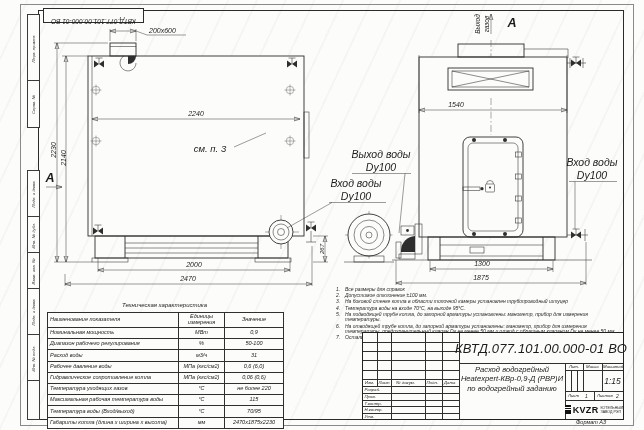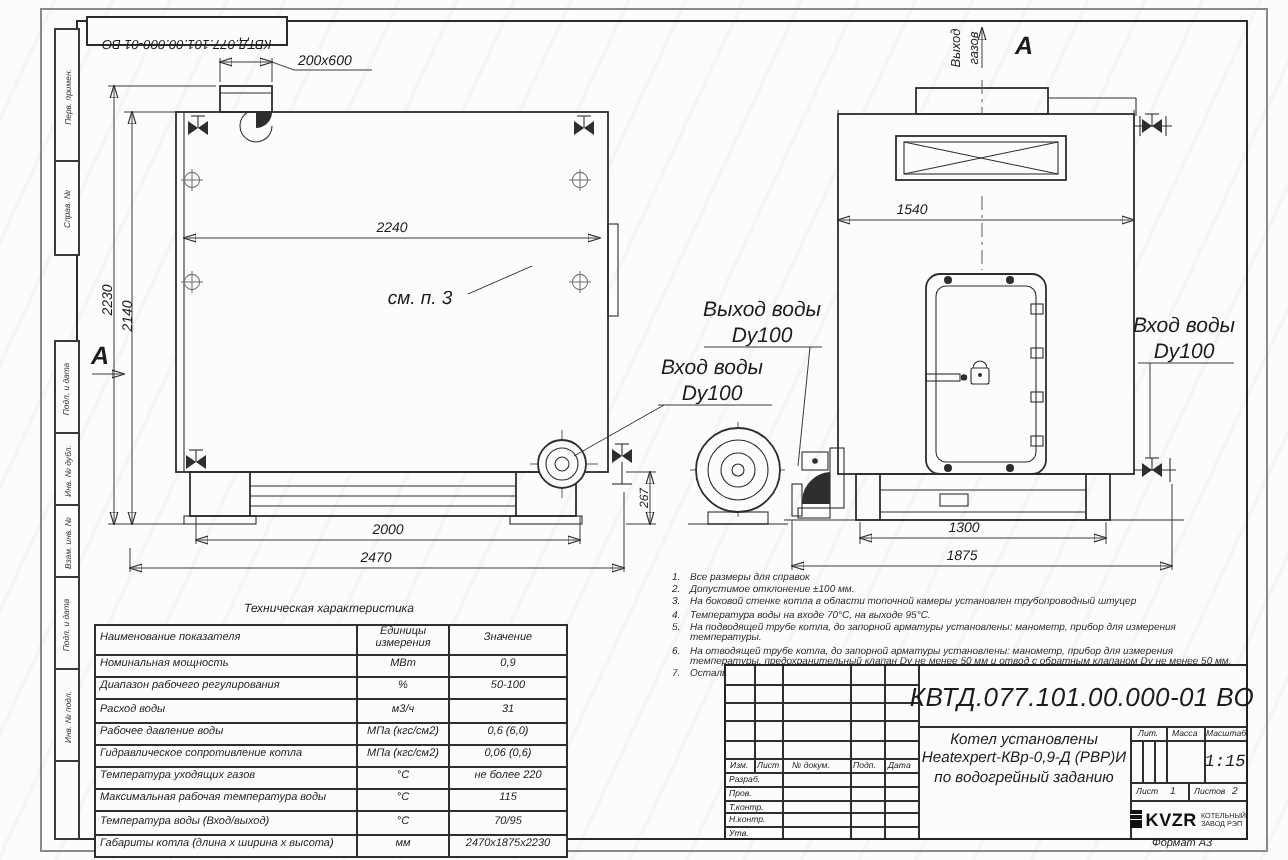--- a/index.html
+++ b/index.html
@@ -37,21 +37,21 @@
   .c1{width:130px;padding-left:2px;box-sizing:border-box;}
   .c2{width:45px;text-align:center;border-left:0.7px solid #2f2f2f;border-right:0.7px solid #2f2f2f;align-self:stretch;display:flex;align-items:center;justify-content:center;}
   .c3{flex:1;text-align:center;}
   
   .tb{left:362px;top:332px;width:260px;height:86px;border:1.1px solid #222;background:#fcfcfa;font-style:italic;}
   .tb .vl,.tb .hl{position:absolute;background:#2f2f2f;}
   .tb .vl{width:0.8px;} .tb .hl{height:0.7px;}
   .tb .lab{position:absolute;font-size:4.3px;white-space:nowrap;}
   .tb .doc{position:absolute;left:96px;top:0;width:164px;height:30px;display:flex;align-items:center;justify-content:center;font-size:13px;letter-spacing:.2px;white-space:nowrap;}
   .tb .prod{position:absolute;left:96px;top:32px;width:106px;text-align:center;font-size:7.6px;line-height:9.3px;}
-  .tb .scale{position:absolute;left:239px;top:37px;width:21px;height:21px;display:flex;align-items:center;justify-content:center;font-size:8.5px;font-family:Liberation Mono, monospace;}
+  .tb .scale{position:absolute;left:239px;top:37px;width:21px;height:21px;display:flex;align-items:center;justify-content:center;font-size:8.5px;}
   .tb .company{position:absolute;left:202px;top:67px;width:58px;height:19px;display:flex;align-items:center;justify-content:center;gap:2px;font-style:normal;}
   .logo-mark{width:10px;height:9px;background:linear-gradient(#111 0 1.8px,#fcfcfa 1.8px 2.6px,#111 2.6px 4.4px,#fcfcfa 4.4px 5.2px,#111 5.2px 9px);}
   .logo-word{font-weight:bold;font-size:9px;letter-spacing:.3px;color:#111;}
   .company small{display:block;font-size:3.6px;line-height:4px;color:#222;}
   .fmt{left:576px;top:419px;font-size:5.5px;font-style:italic;}
 </style>
 </head>
 <body>
 
 <div class="sheet">
@@ -388,21 +388,21 @@
     <span class="lab" style="left:63.5px;top:47px;">Подп.</span>
     <span class="lab" style="left:81px;top:47px;">Дата</span>
     <span class="lab" style="left:1.5px;top:54px;">Разраб.</span>
     <span class="lab" style="left:1.5px;top:61px;">Пров.</span>
     <span class="lab" style="left:1.5px;top:67.5px;">Т.контр.</span>
     <span class="lab" style="left:1.5px;top:74px;">Н.контр.</span>
     <span class="lab" style="left:1.5px;top:80.5px;">Утв.</span>
 
     <div class="doc">КВТД.077.101.00.000-01 ВО</div>
     <div class="prod">
-      <div>Котел установлены</div>
+      <div>Расход водогрейный</div>
       <div>Heatexpert-КВр-0,9-Д (РВР)И</div>
       <div>по водогрейный заданию</div>
     </div>
     <span class="lab" style="left:206px;top:31px;">Лит.</span>
     <span class="lab" style="left:223px;top:31px;">Масса</span>
     <span class="lab" style="left:240px;top:31px;">Масштаб</span>
     <div class="scale">1:15</div>
     <span class="lab" style="left:205px;top:60px;">Лист</span>
     <span class="lab" style="left:222px;top:60px;font-size:5px;">1</span>
     <span class="lab" style="left:234px;top:60px;">Листов</span>

